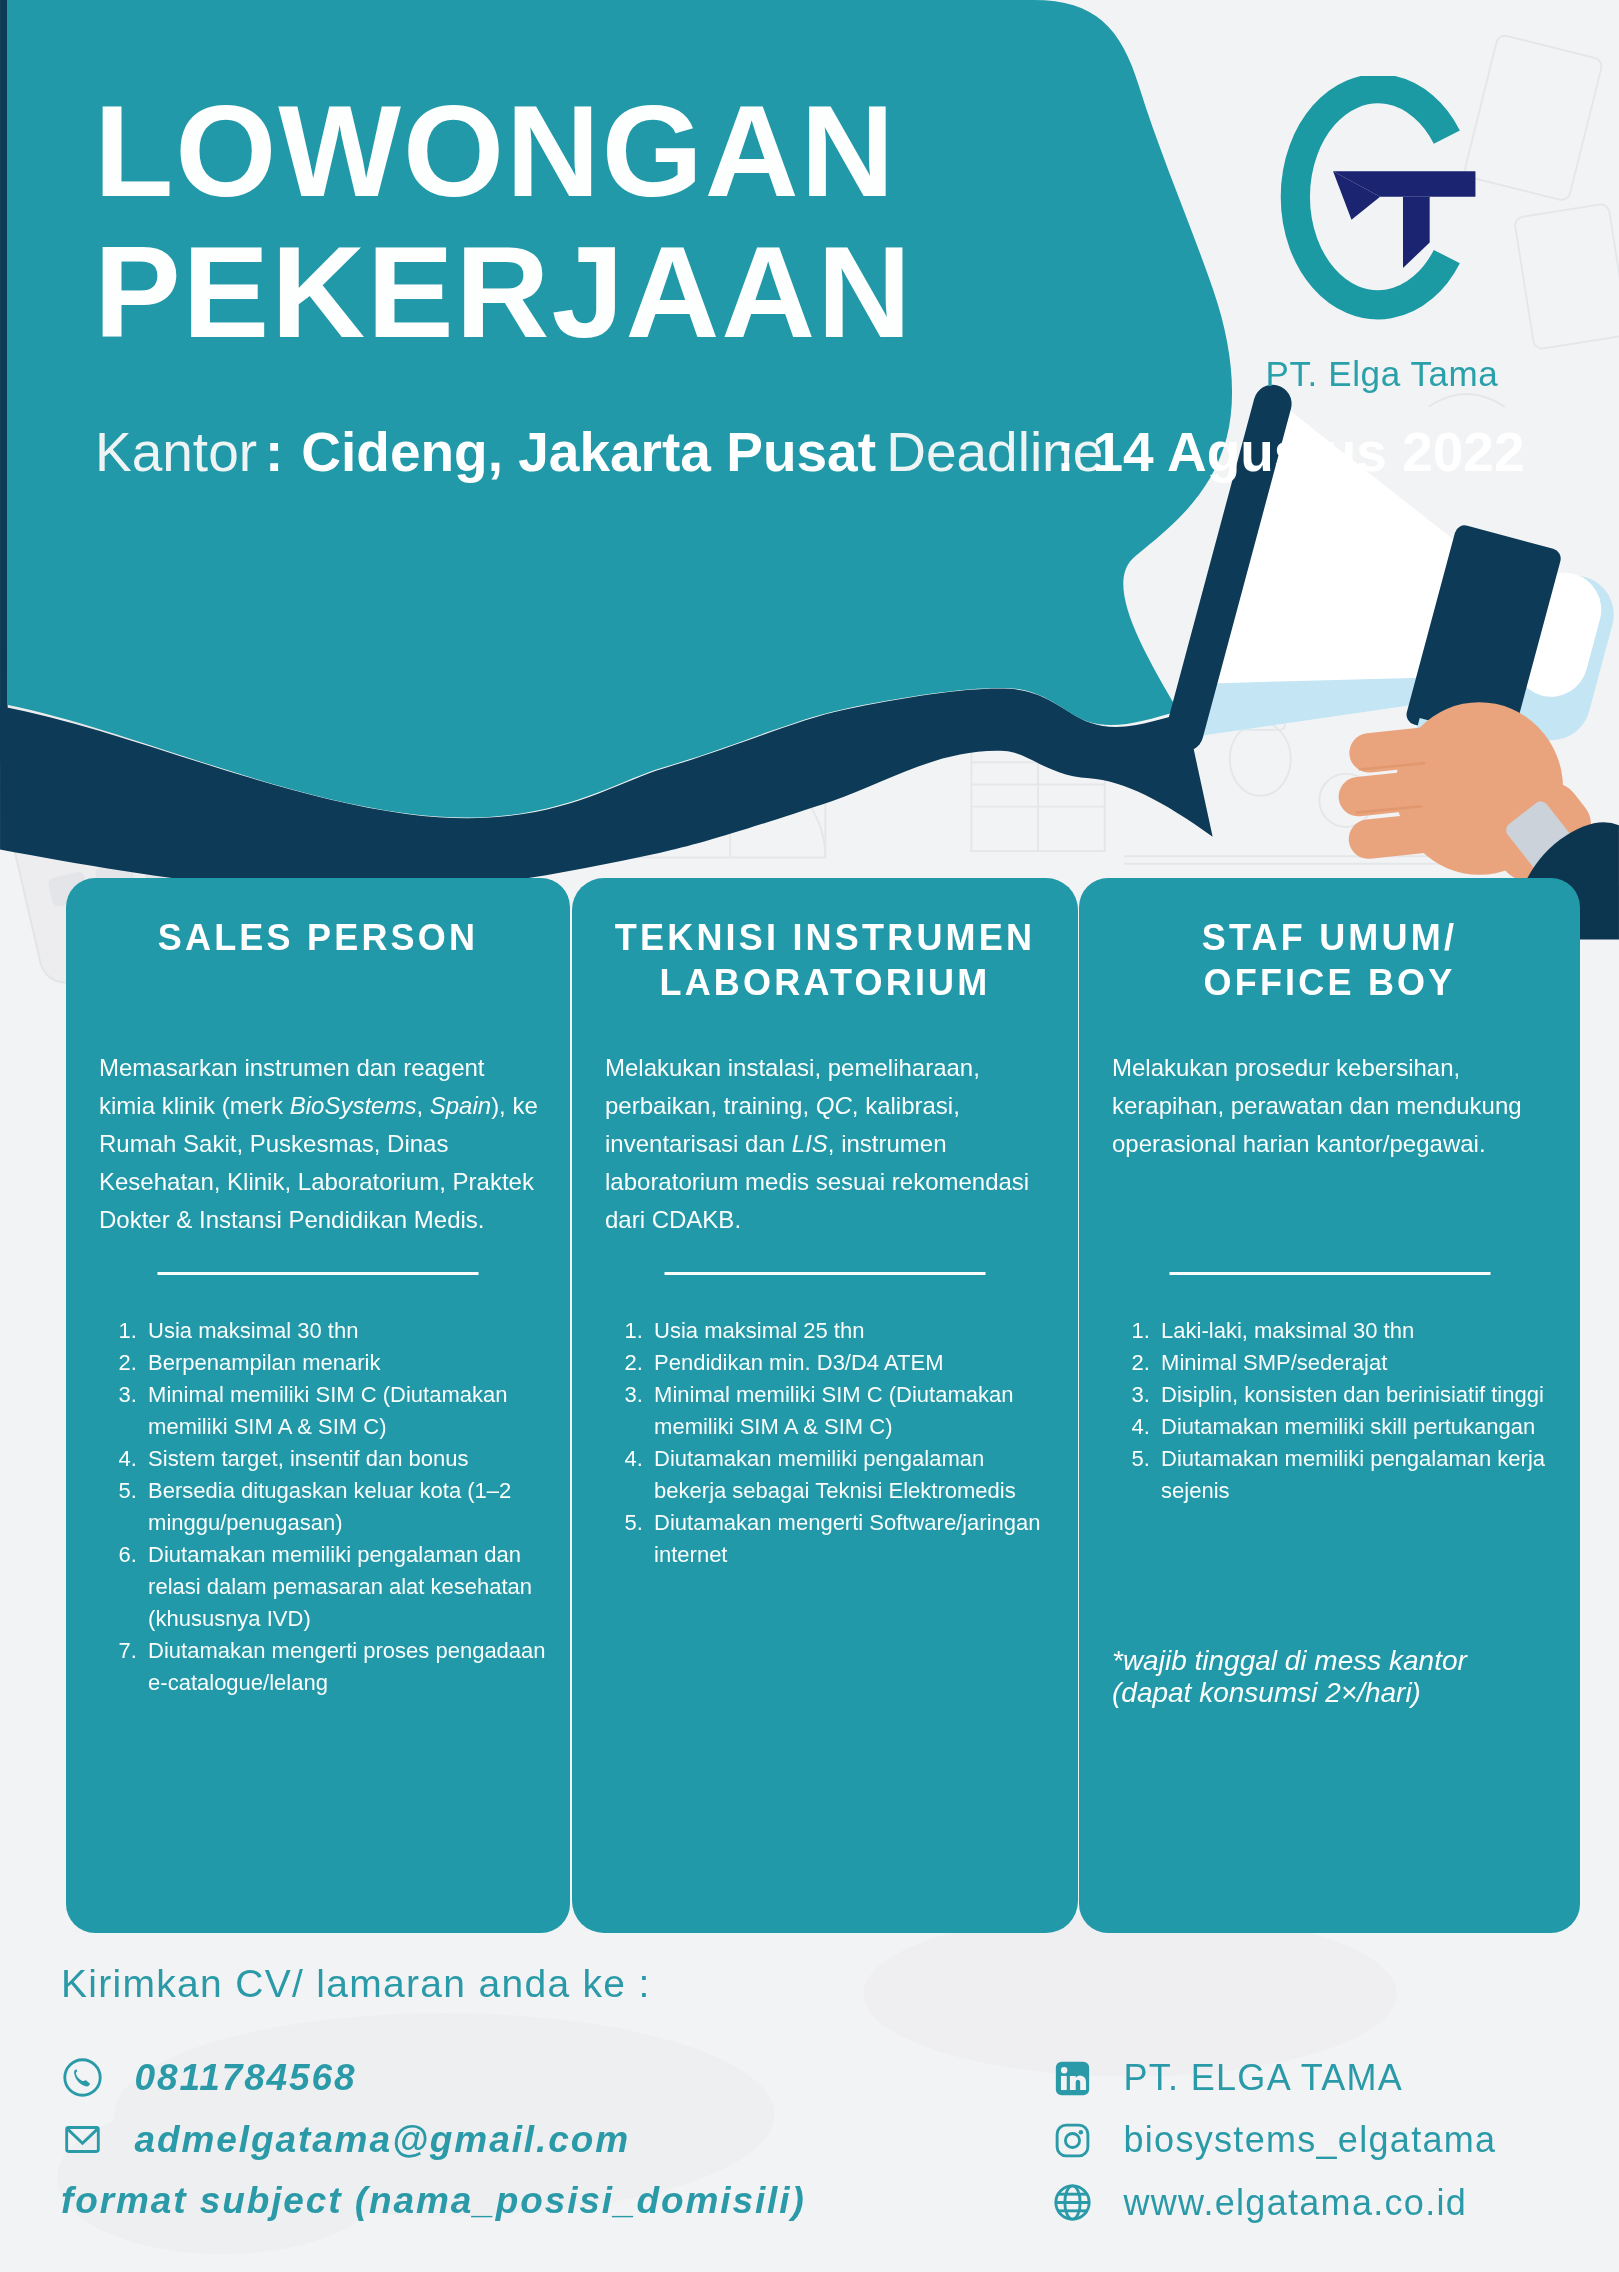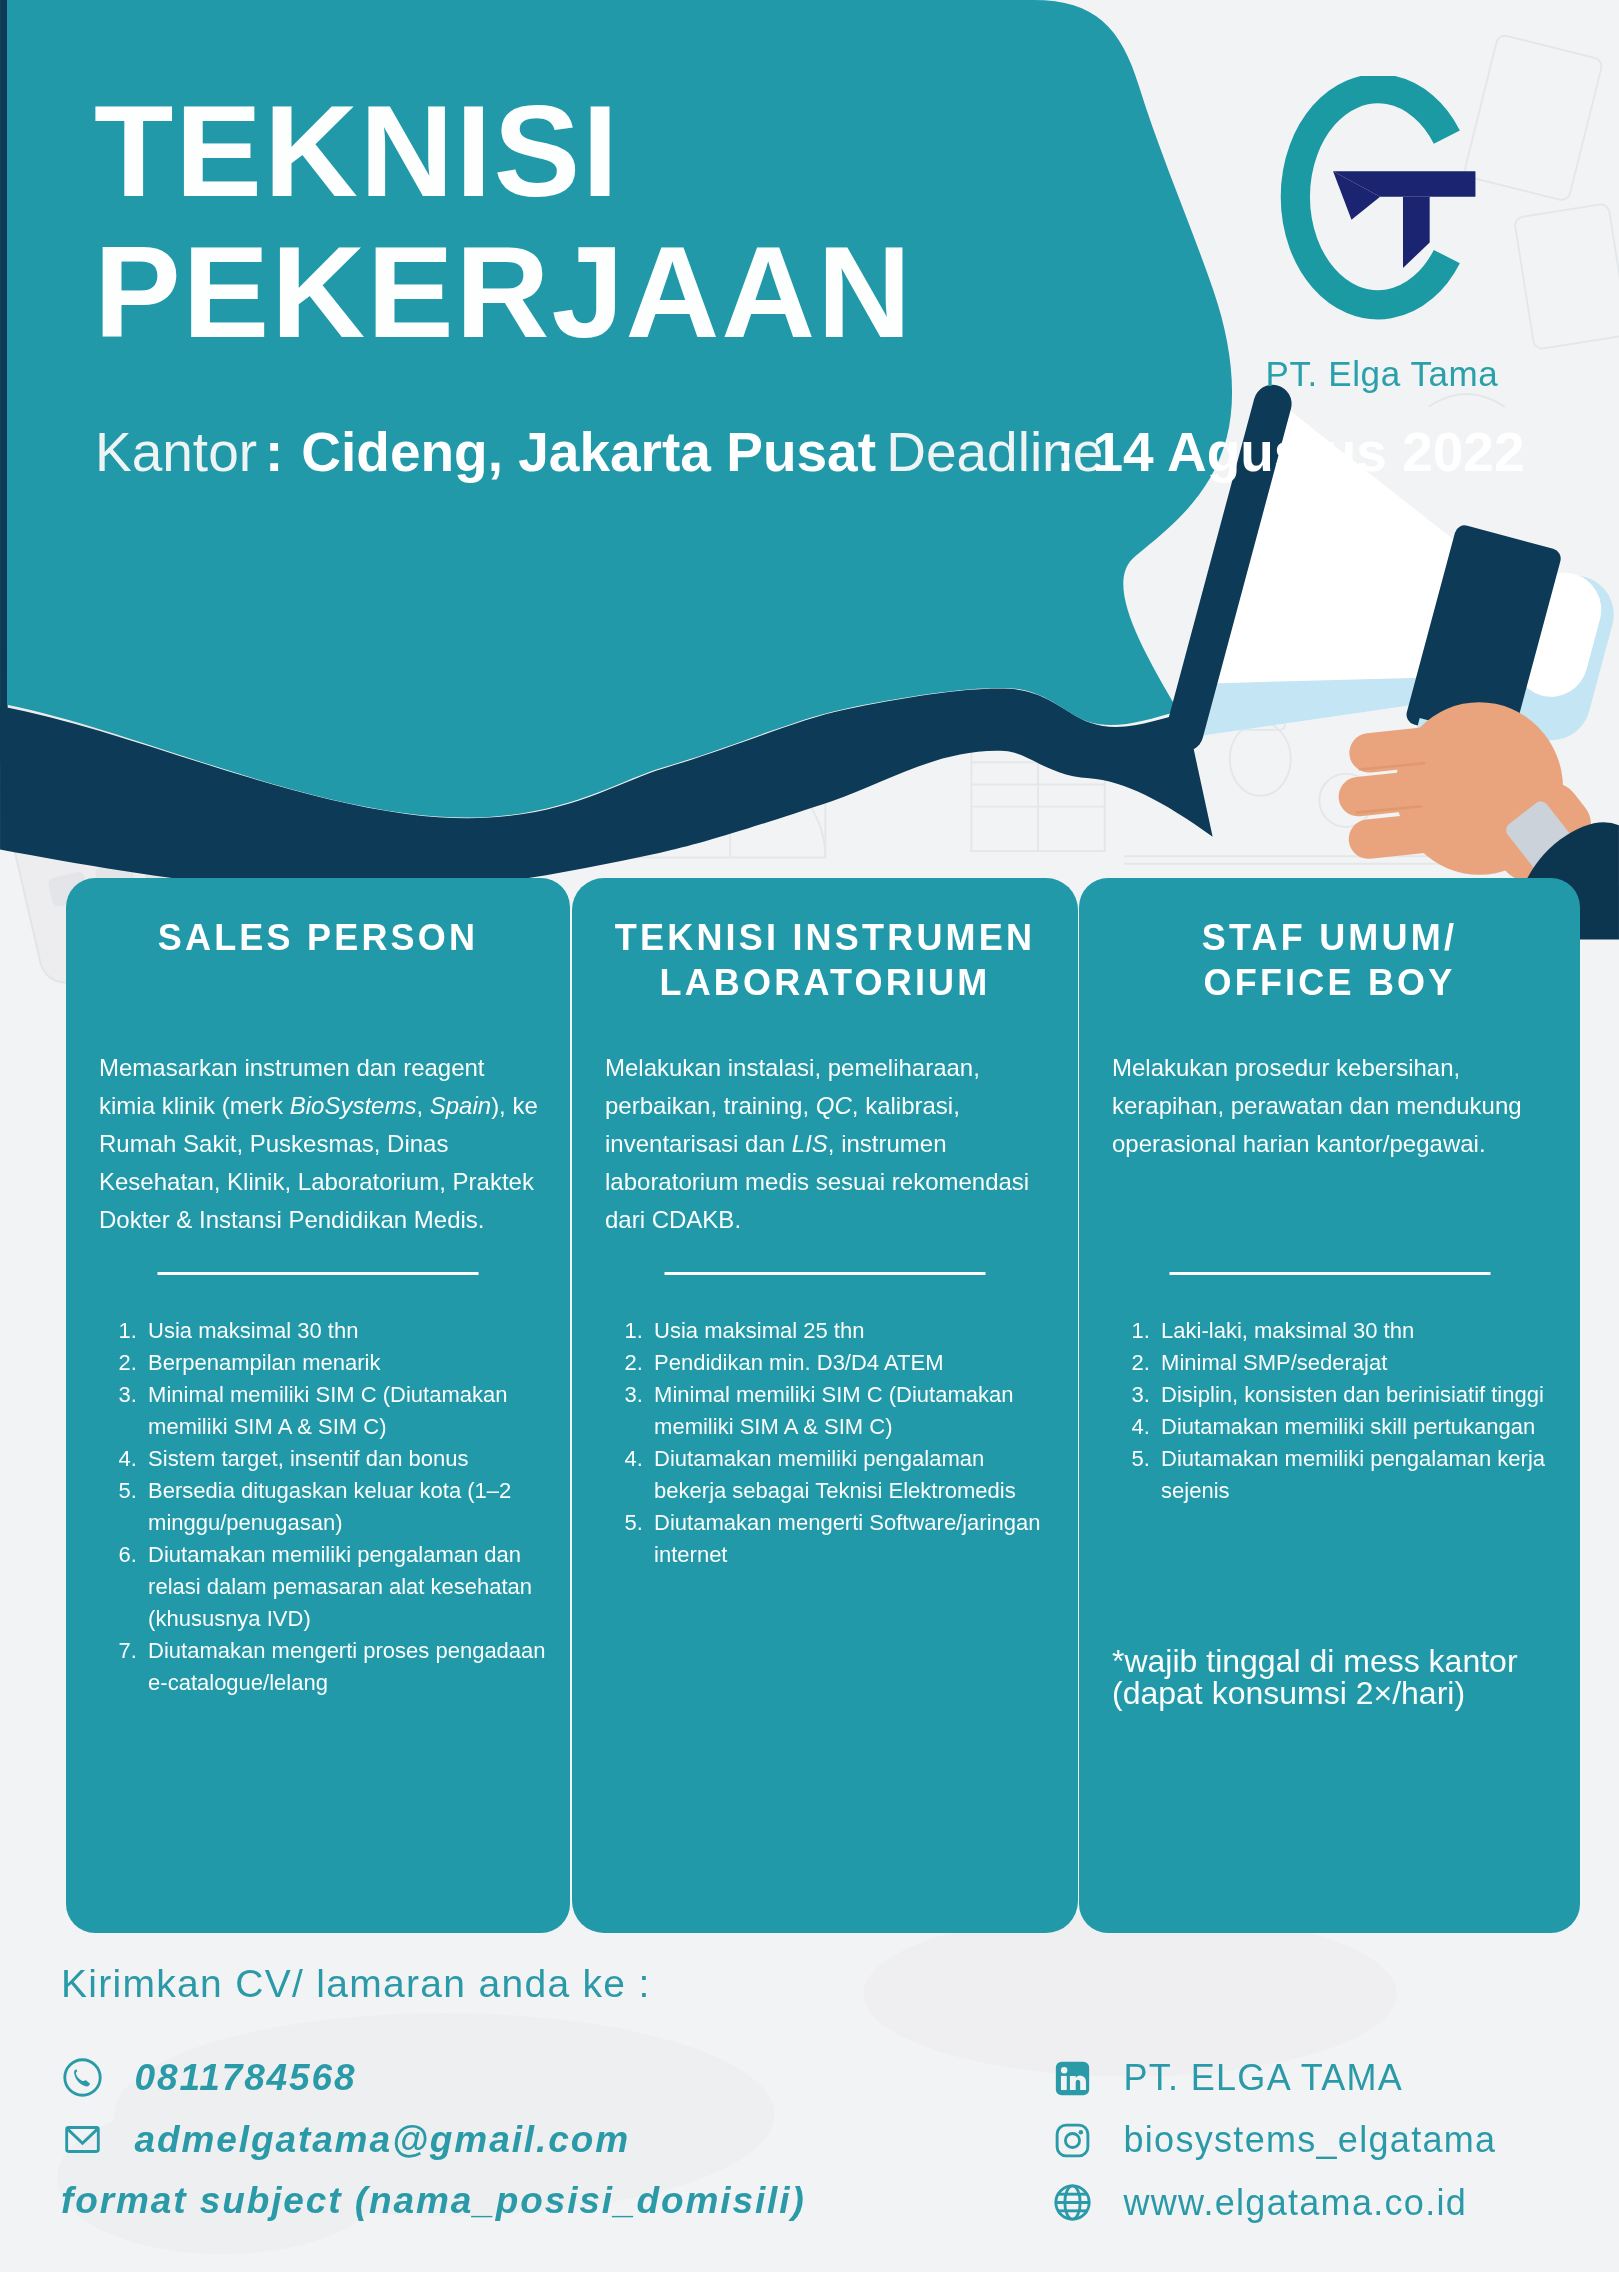--- a/index.html
+++ b/index.html
@@ -21,21 +21,21 @@
   .card1{left:66px;width:474px;}
   .card2{left:572px;width:476px;border-radius:32px;}
   .card3{left:1079px;width:471px;}
   .card h2{position:absolute;top:37px;left:15.2px;right:15.2px;margin:0;text-align:center;font-size:36px;line-height:45px;letter-spacing:3.2px;font-weight:700;color:#ffffff;}
   .card h2 span{display:block;}
   .card .desc{position:absolute;top:171px;left:33px;right:30.5px;margin:0;font-size:24px;line-height:38px;}
   .it{font-style:italic;}
   .divider{position:absolute;top:394px;left:50%;transform:translateX(-50%);width:321px;height:3.2px;background:#ffffff;}
   .card ol{position:absolute;top:437px;left:29px;right:23px;margin:0;padding:0 0 0 48px;font-size:22px;line-height:32px;}
   .card ol li{padding-left:5.1px;margin:0;}
-  .note{position:absolute;top:767px;left:33px;right:28px;margin:0;font-size:32px;line-height:32px;}
+  .note{position:absolute;top:767px;left:33px;right:28px;margin:0;font-size:28px;line-height:32px;font-style:italic;}
   
   .contact-heading{position:absolute;left:61px;top:1962px;margin:0;font-size:39px;font-weight:400;letter-spacing:1.3px;color:#2b9aa8;}
   .contact-left{position:absolute;left:61px;top:2056px;display:flex;flex-direction:column;gap:19px;}
   .contact-right{position:absolute;left:1052px;top:2057px;display:flex;flex-direction:column;gap:20.3px;}
   .c-row{display:flex;align-items:center;gap:30.5px;}
   .c-row .txt{font-size:37px;color:#2b9aa8;}
   .contact-left .txt{font-weight:700;font-style:italic;letter-spacing:1.9px;}
   .contact-right .txt{font-weight:400;font-size:36px;letter-spacing:1.3px;}
   .c-sub{font-size:37px;font-weight:700;font-style:italic;color:#2b9aa8;letter-spacing:1.9px;}
   .c-icon{flex:0 0 auto;}
@@ -149,21 +149,21 @@
           <line x1="2140" y1="1212" x2="2245" y2="1202"></line>
           <line x1="2136" y1="1280" x2="2240" y2="1270"></line>
         </g>
         <rect x="2398" y="1268" width="78" height="126" rx="12" fill="#ccd2da" transform="rotate(-38 2437 1331)"></rect>
         <path d="M2378,1480 Q2390,1372 2458,1322 Q2512,1284 2550,1300 L2550,1480 Z" fill="#0c3550"></path>
       </g>
     </g>
   </svg>
 
   <div class="title">
-    <div>TEKNISI</div>
+    <div>LOWONGAN</div>
     <div>PEKERJAAN</div>
   </div>
 
   <div class="info">
     <div class="info-row">
       <span class="info-label">Kantor</span>
       <span class="info-sep">:</span>
       <span class="info-value">Cideng, Jakarta Pusat</span>
     </div>
     <div class="info-row">

